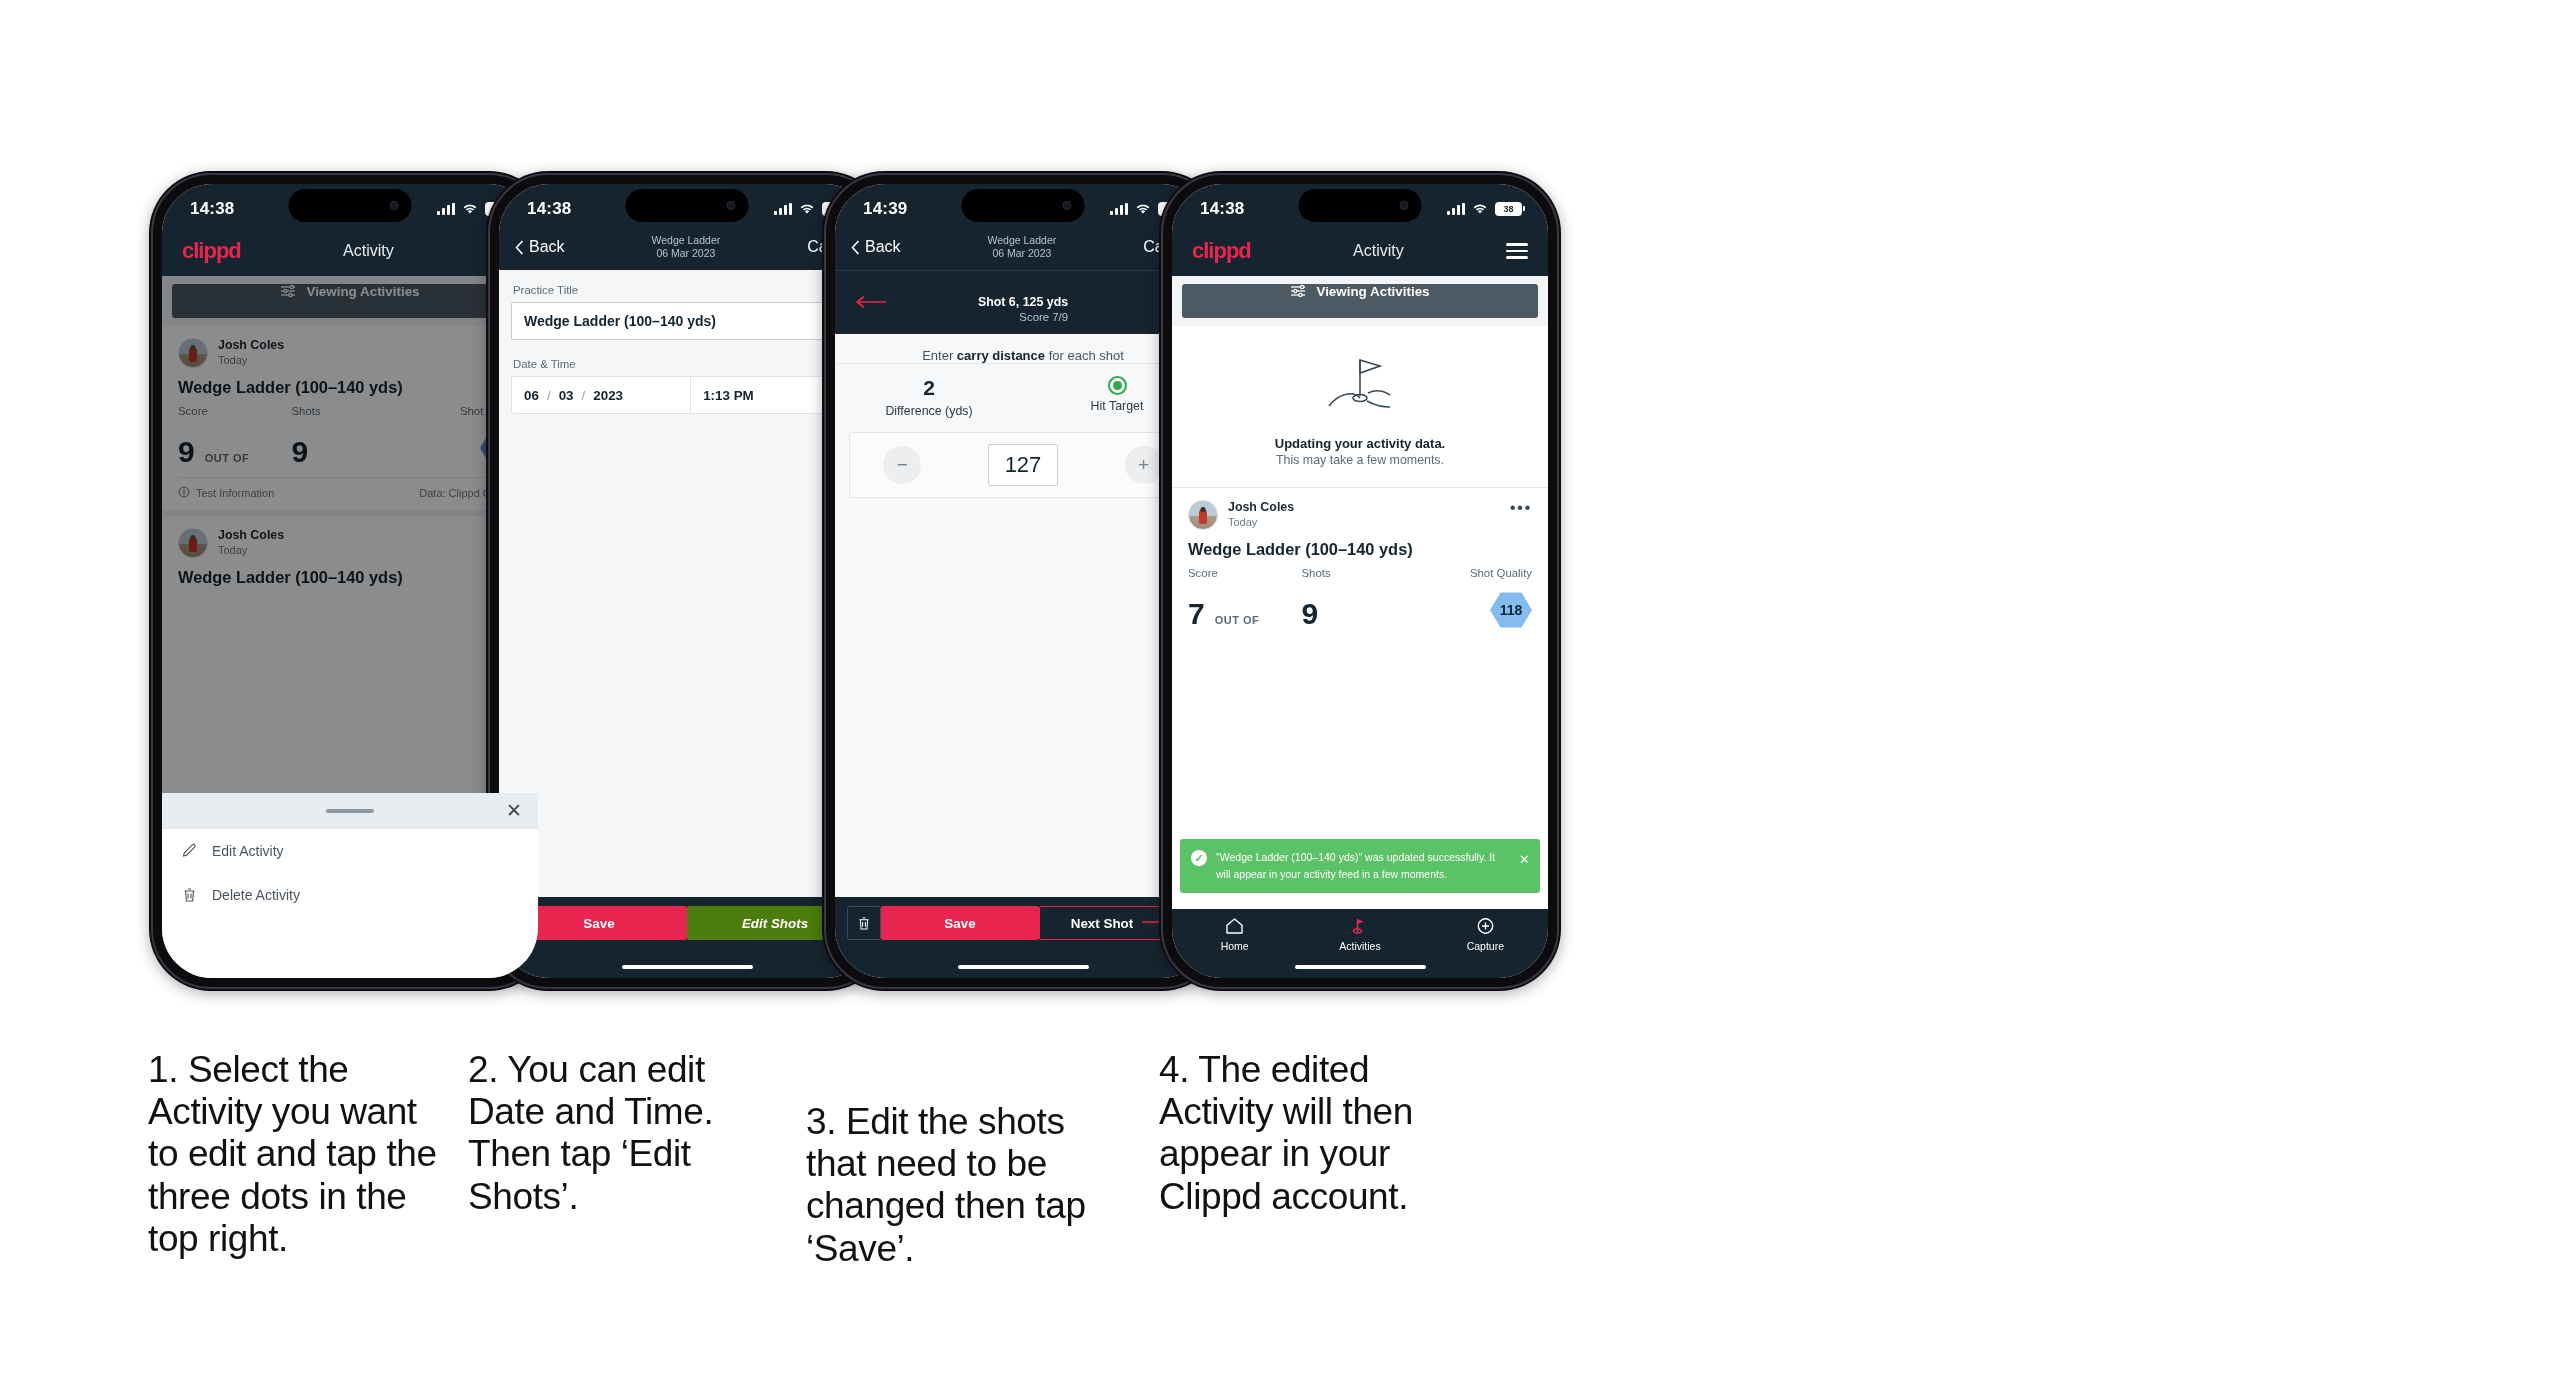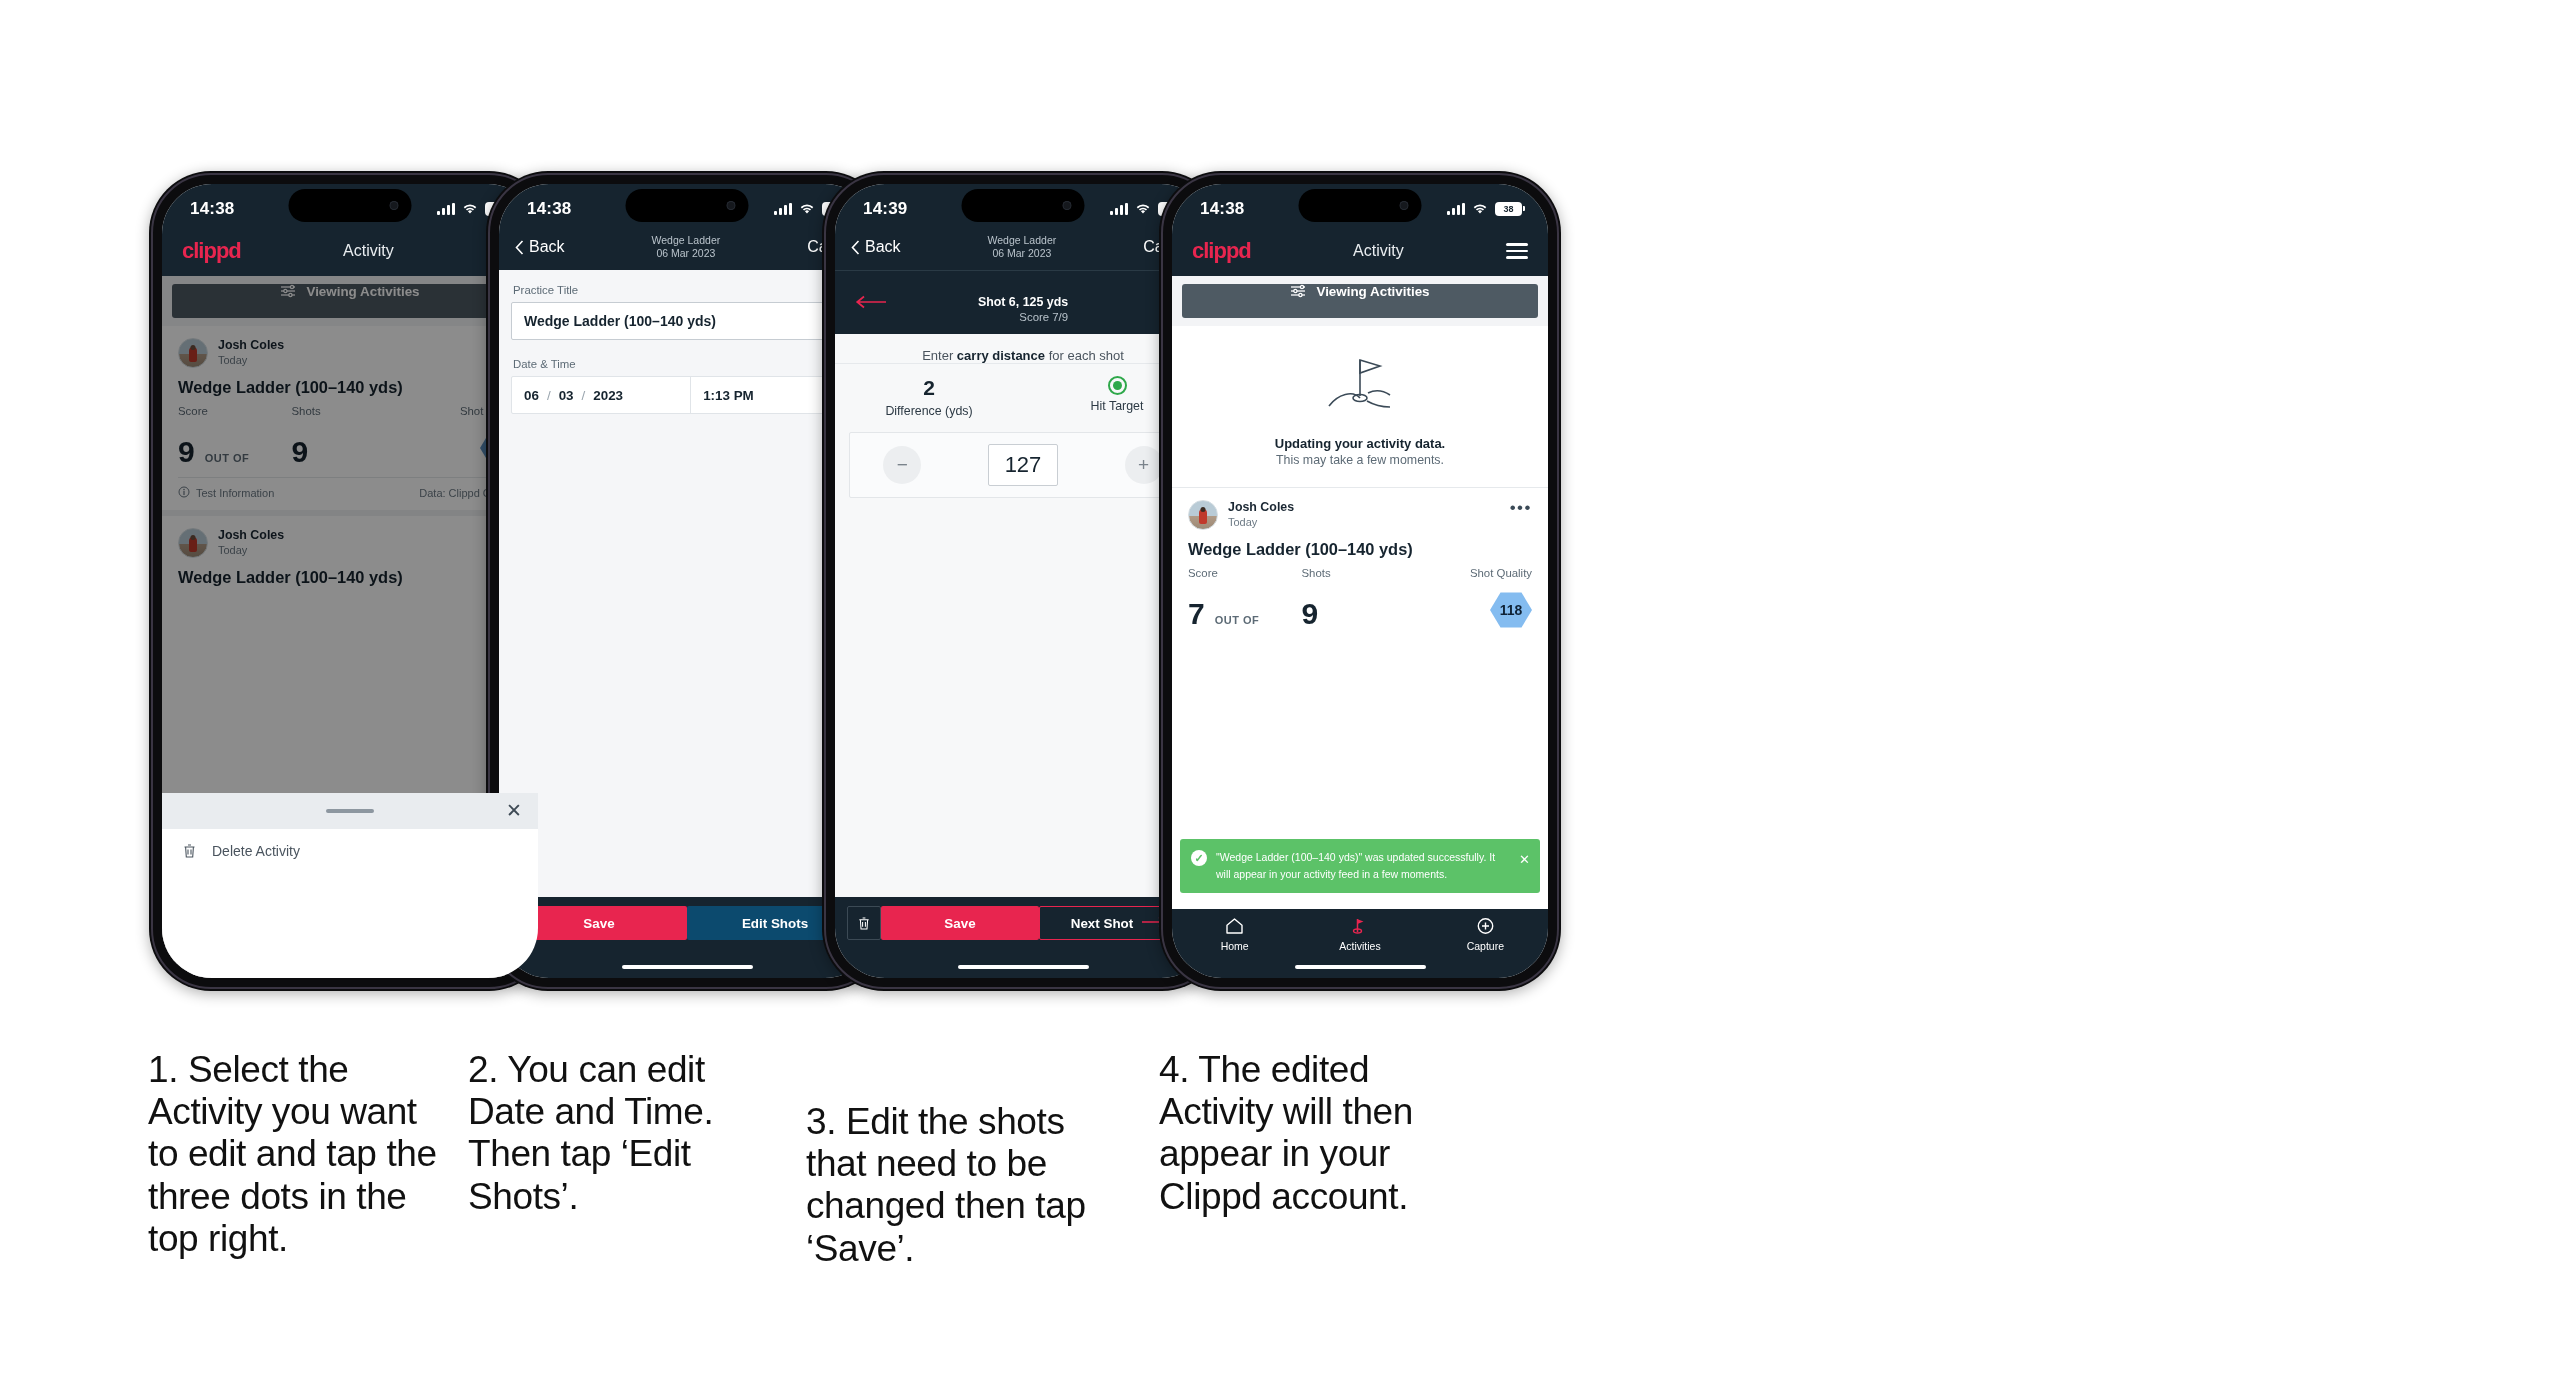--- a/index.html
+++ b/index.html
@@ -185,21 +185,21 @@
 
   .footbar{
     flex:0 0 auto; background:#16242f; padding:9px 12px 16px 12px;
     display:flex; align-items:center;
   }
   .btn{
     flex:1; height:34px; display:flex;align-items:center;justify-content:center;
     font-size:13.4px; font-weight:700; color:#fff; border-radius:2px;
   }
   .btn-save{ background:#e8254f; }
-  .btn-grey{ background:#0c4a6e; }
+  .btn-grey{ background:#4d7c0f;font-style:italic; }
   .btn-outline{ background:transparent; border:1px solid #e8254f; color:#fff; gap:8px; }
   .btn-icon{
     flex:0 0 34px; width:34px;height:34px; border:1px solid #3c4a55; border-radius:2px;
     display:flex;align-items:center;justify-content:center; color:#fff;
   }
   .homebar{
     flex:0 0 auto; background:#16242f; height:22px;
     display:flex;align-items:center;justify-content:center;
   }
   .homebar i{ display:block; width:131px;height:4px;border-radius:3px;background:#fff; }
@@ -404,20 +404,28 @@
         </div>
       </div>
 
       <div class="sheet" style="height:185px;">
         <div class="sheet-head">
           <div class="grabber"></div>
           <div class="sheet-close">✕</div>
         </div>
         <div class="sheet-item">
           <span class="ic">
+            <svg width="16" height="16" viewBox="0 0 16 16">
+                <path d="M11.3 1.9a1.6 1.6 0 0 1 2.3 2.3l-8 8-3.1.8.8-3.1 8-8Z" fill="none" stroke="#4a545e" stroke-width="1.1"></path>
+              </svg>
+          </span>
+          <span>Edit Activity</span>
+        </div>
+        <div class="sheet-item">
+          <span class="ic">
             <svg width="15" height="16" viewBox="0 0 15 16">
                 <path d="M2.5 4h10M6 2h3M3.6 4l.7 10h6.4l.7-10M6 6.5v5M9 6.5v5" fill="none" stroke="#4a545e" stroke-width="1.1"></path>
               </svg>
           </span>
           <span>Delete Activity</span>
         </div>
       </div>
 
     </div>
   </div>

